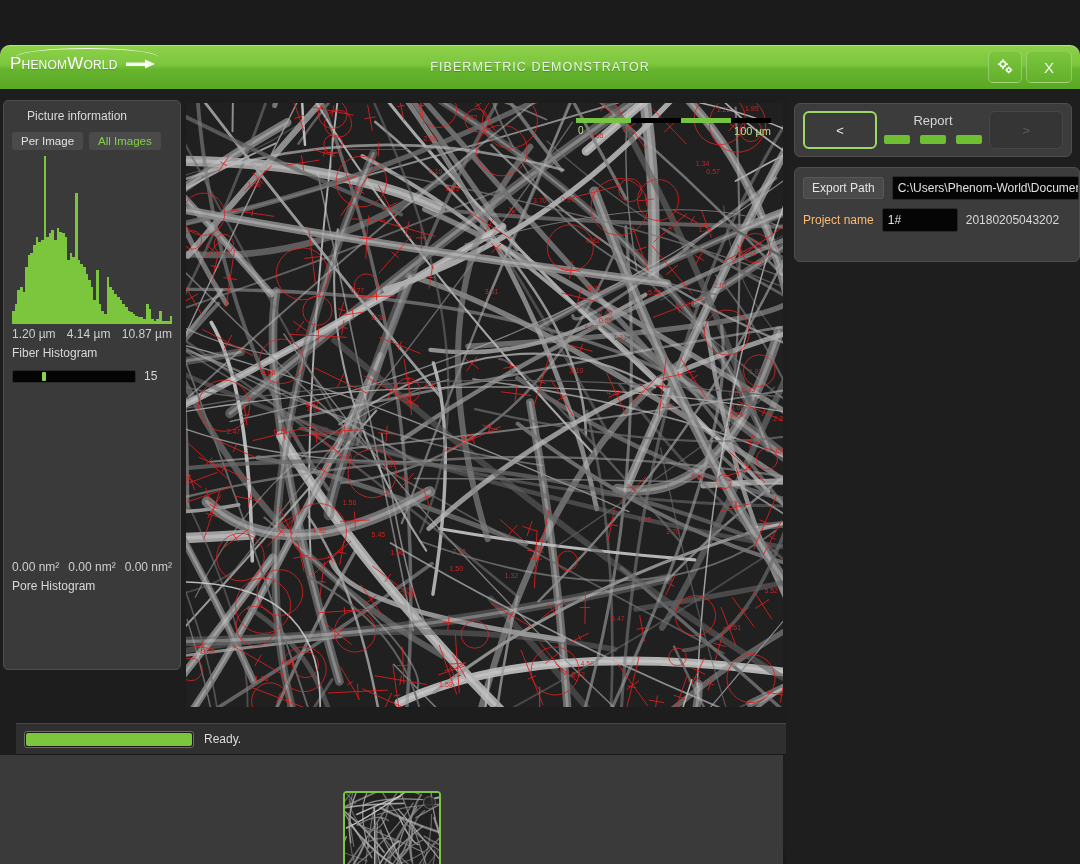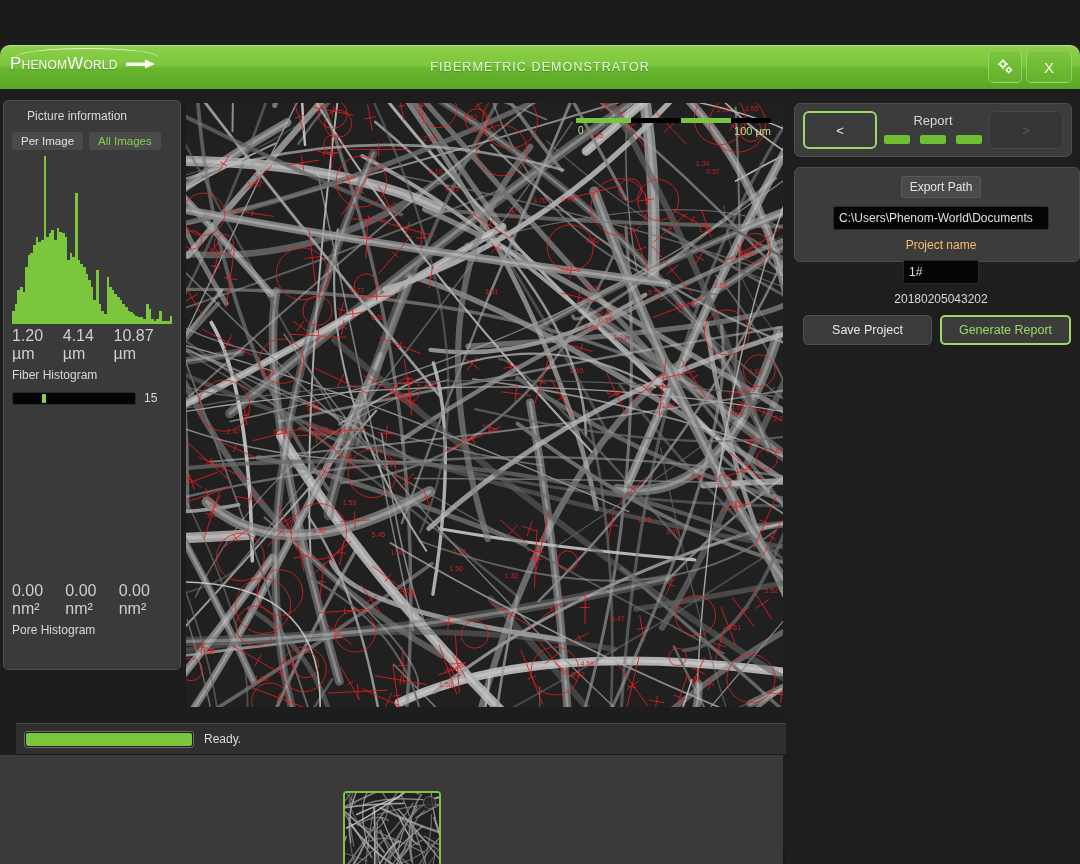--- a/index.html
+++ b/index.html
@@ -73,21 +73,21 @@
     position: absolute; top: 1px; width: 4px; height: 9px;
     background: #8ad34c; border-radius: 1px;
   }
   .slider-val { color: #d8d8d8; font-size: 12px; }
 
   .hist-box { position: relative; margin: 6px 8px 0 8px; height: 168px; }
   .hist-bars { position: absolute; left: 0; bottom: 0; width: 100%; height: 100%;
                display: flex; align-items: flex-end; gap: 0px; }
   .hist-bars i { display: block; flex: 1 1 0; background: #7cc63e; }
   .hist-axis { display: flex; justify-content: space-between;
-               margin: 3px 8px 0 8px; color: #cfcfcf; font-size: 16px; }
+               margin: 3px 8px 0 8px; color: #cfcfcf; font-size: 12px; }
   .hist-label { color: #d9d9d9; font-size: 12px; padding: 5px 8px 0 8px; }
   .pore-empty { margin: 6px 8px 0 8px; height: 168px; }
 
   
   .image-stage {
     position: absolute; left: 186px; top: 58px; width: 597px; height: 604px;
     background: #111; overflow: hidden;
   }
   .sem-canvas { position: absolute; left: 0; top: 0; width: 597px; height: 604px; }
   .scalebar {
@@ -148,21 +148,21 @@
   .step-dots {
     position: absolute; left: 0; right: 0; top: 31px;
     display: flex; justify-content: center; gap: 10px;
   }
   .step-dots i { display: block; width: 26px; height: 9px; background: #6fbf33; border-radius: 2px; }
 
   .report-form {
     position: absolute; left: 8px; top: 74px; width: 286px; height: 95px;
     background: #3c3c3c; border: 1px solid #4e4e4e; border-radius: 6px;
   }
-  .form-row { display: flex; align-items: center; gap: 8px; padding: 8px 0 0 8px; flex-direction: column; }
+  .form-row { display: flex; align-items: center; gap: 8px; padding: 8px 0 0 8px; }
   .fld-btn {
     background: #4a4a4a; border: 1px solid #585858; border-radius: 3px;
     padding: 3px 8px; color: #e4e4e4; font-size: 12px; cursor: pointer; white-space: nowrap;
   }
   .fld-label { color: #fdba74; font-size: 12px; white-space: nowrap; }
   .fld-input {
     background: #050505; border: 1px solid #2a2a2a; border-radius: 2px;
     color: #e0e0e0; font-size: 12px; padding: 4px 5px;
     overflow: hidden; white-space: nowrap; text-overflow: clip; cursor: text;
   }
@@ -1312,19 +1312,15 @@
     <div class="report-form">
       <div class="form-row">
         <div class="fld-btn">Export Path</div>
         <div class="fld-input path-input">C:\Users\Phenom-World\Documents</div>
       </div>
       <div class="form-row">
         <div class="fld-label">Project name</div>
         <div class="fld-input name-input">1#</div>
         <div class="stamp">20180205043202</div>
       </div>
-      <div class="form-btns">
-        <div class="big-btn btn-save">Save Project</div>
-        <div class="big-btn btn-gen">Generate Report</div>
-      </div>
     </div>
   </div>
 </div>
 
 </body></html>

